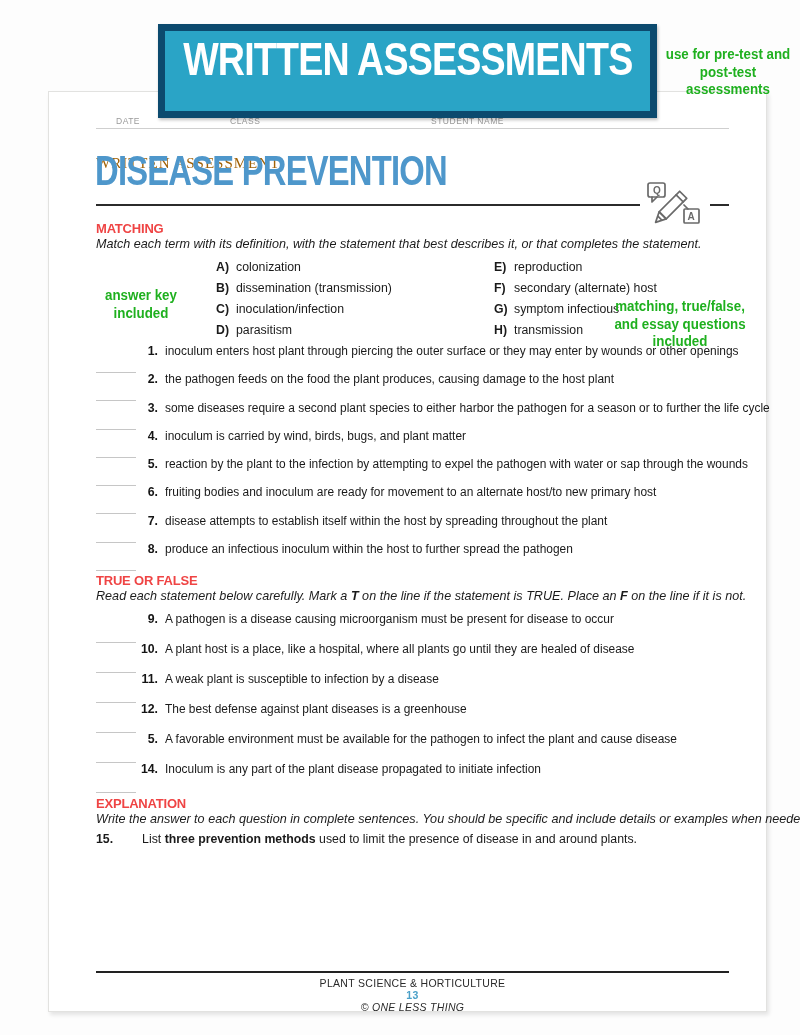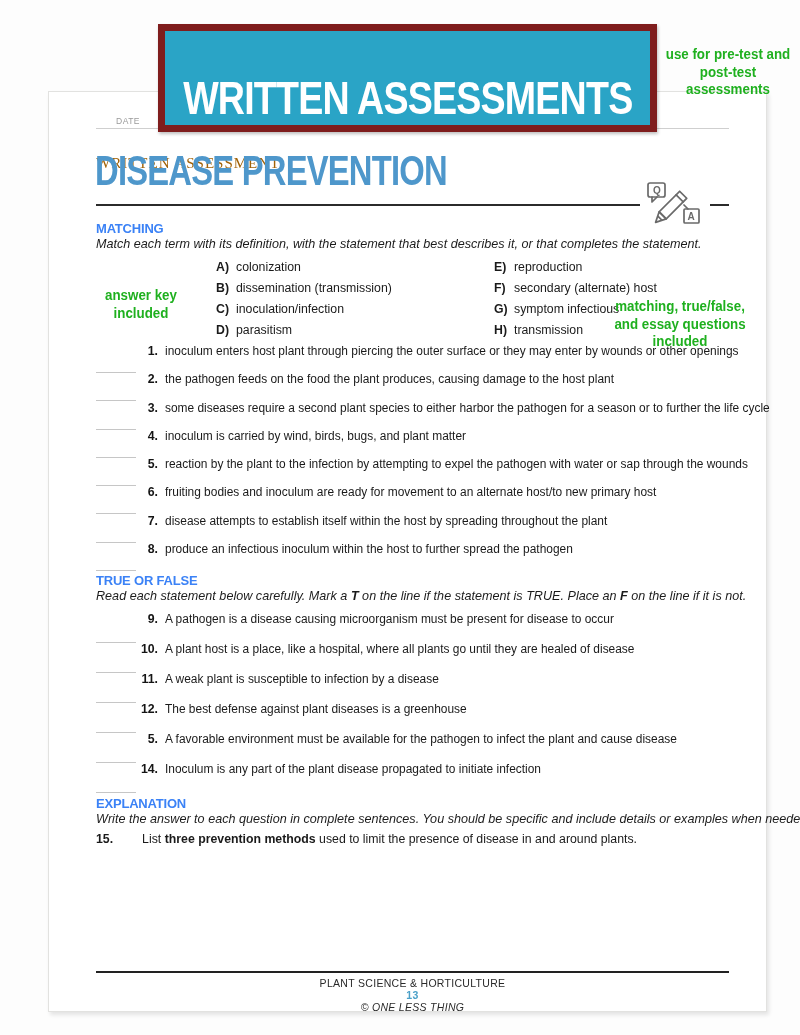--- a/index.html
+++ b/index.html
@@ -4,23 +4,23 @@
 <style>
   html,body{margin:0;padding:0;background:#fdfdfd;width:800px;height:1035px;
     font-family:"Liberation Sans",sans-serif;overflow:hidden;position:relative;}
   .stage{position:relative;width:800px;height:1035px;}
 
   
   .paper{position:absolute;left:48px;top:91px;width:717px;height:919px;
     background:#ffffff;border:1px solid #e2e2e0;box-shadow:2px 3px 4px rgba(0,0,0,.10);}
 
   
-  .banner{position:absolute;left:158px;top:24px;width:499px;height:108px;
-    box-sizing:border-box;background:#2aa4c6;border:7px solid #7f1d1d;
-    display:flex;align-items:flex-end;justify-content:center;z-index:5;
+  .banner{position:absolute;left:158px;top:24px;width:499px;height:94px;
+    box-sizing:border-box;background:#2aa4c6;border:7px solid #0c4a6e;
+    display:flex;align-items:flex-start;justify-content:center;z-index:5;
     box-shadow:1px 2px 3px rgba(0,0,0,.25);}
   .banner-text{color:#ffffff;font-weight:bold;font-size:47px;white-space:nowrap;
     transform:scaleX(.80);letter-spacing:-1px;}
 
   
   .green-note{position:absolute;color:#1fb01f;font-weight:bold;text-align:center;
     font-size:14.5px;line-height:1.22;z-index:6;transform:scaleX(.92);}
   .note-top{left:660px;top:46px;width:136px;}
   .note-left{left:75px;top:287px;width:132px;}
   .note-right{left:601px;top:298px;width:158px;}
@@ -35,21 +35,21 @@
   .kicker{position:absolute;left:47px;top:41px;font-family:"Liberation Serif",serif;
     font-size:15px;letter-spacing:1px;color:#a16207;margin-top:22px;}
   .doc-title{position:absolute;left:46px;top:56px;font-size:42px;font-weight:bold;
     color:#4e97cb;transform:scaleX(.78);transform-origin:left center;
     letter-spacing:-1px;white-space:nowrap;line-height:1.1;}
   .title-rule{position:absolute;left:47px;right:37px;top:112px;border-top:2px solid #2b2b2b;}
   .qa-icon{position:absolute;right:56px;top:86px;width:70px;height:54px;
     background:#ffffff;display:flex;align-items:center;justify-content:center;}
 
   
-  .sec-head{position:absolute;left:47px;font-size:13px;font-weight:bold;color:#3b82f6;
+  .sec-head{position:absolute;left:47px;font-size:13px;font-weight:bold;color:#ef4444;
     letter-spacing:-.2px;}
   .sec-inst{position:absolute;left:47px;right:37px;font-size:13px;font-style:italic;
     color:#1c1c1c;transform:scaleX(.97);transform-origin:left center;white-space:nowrap;}
 
   
   .terms{position:absolute;left:167px;top:168px;display:grid;
     grid-template-columns:278px auto;column-gap:0;}
   .tcol{display:flex;flex-direction:column;}
   .term{display:flex;height:21px;align-items:flex-start;font-size:12.3px;color:#1a1a1a;}
   .term .letter{font-weight:bold;width:20px;flex:0 0 20px;}

